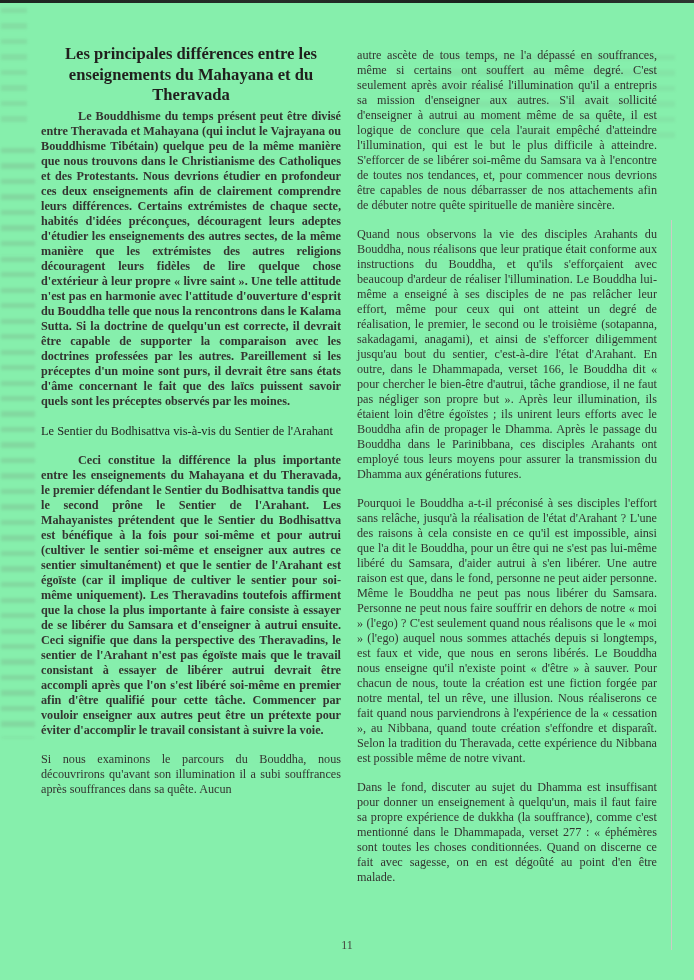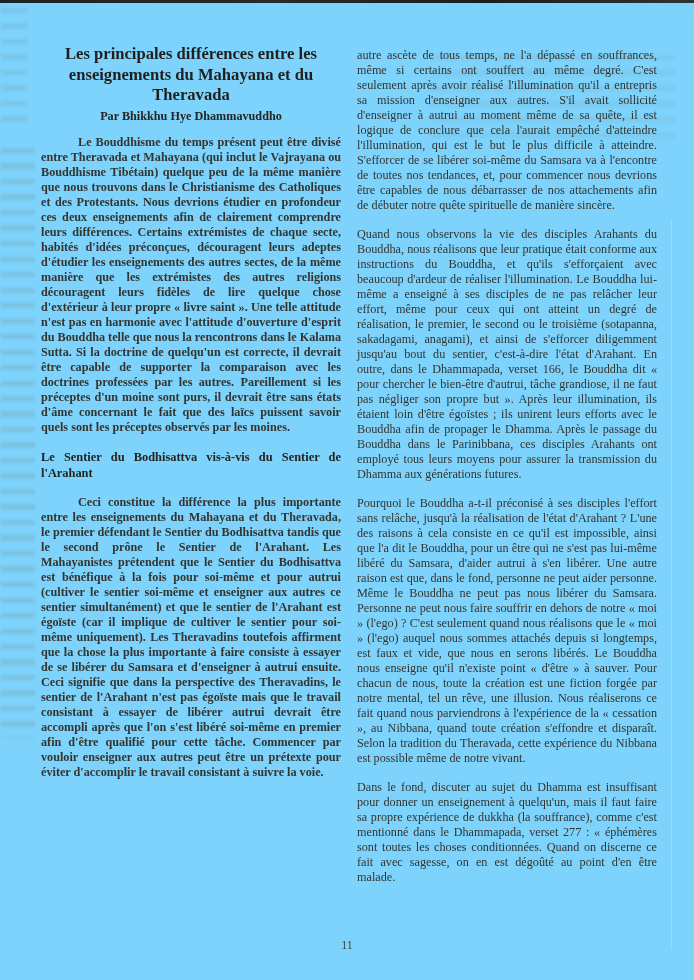--- a/index.html
+++ b/index.html
@@ -5,21 +5,21 @@
   html, body {
     margin: 0;
     padding: 0;
     background: #e8e8e6;
   }
   .page {
     position: relative;
     width: 694px;
     height: 980px;
     margin: 0 auto;
-    background: #7dd3fc;
+    background: #86efac;
     overflow: hidden;
     font-family: "Liberation Serif", "DejaVu Serif", serif;
   }
   .scan-top-edge {
     position: absolute;
     top: 0; left: 0;
     width: 100%;
     height: 3px;
     background: linear-gradient(to right, #141414 0%, #1d1d1d 40%, #101010 70%, #262626 100%);
     opacity: 0.92;
@@ -95,21 +95,21 @@
     margin: 0 0 14px 0;
     text-align: justify;
   }
   p.body.indent {
     text-indent: 37px;
     font-weight: bold;
   }
   .section-heading {
     margin: 0 0 14px 0;
     font-size: 12.4px;
-    font-weight: bold;
+    font-weight: normal;
     line-height: 16px;
     text-align: justify;
     color: #252422;
   }
   .page-number {
     position: absolute;
     left: 0;
     right: 0;
     top: 938px;
     text-align: center;
@@ -124,24 +124,24 @@
 <div class="page">
 
   <div class="scan-top-edge"></div>
   <div class="ghost ghost-left-upper"></div>
   <div class="ghost ghost-left"></div>
   <div class="ghost ghost-right-top"></div>
   <div class="scan-fold-line"></div>
 
   <div class="col col-left">
     <h1 class="title">Les principales différences entre les enseignements du Mahayana et du Theravada</h1>
-    <div class="author">Par Bhikkhu Hye Dhammavuddho</div>
     <p class="body indent">Le Bouddhisme du temps présent peut être divisé entre Theravada et Mahayana (qui inclut le Vajrayana ou Bouddhisme Tibétain) quelque peu de la même manière que nous trouvons dans le Christianisme des Catholiques et des Protestants. Nous devrions étudier en profondeur ces deux enseignements afin de clairement comprendre leurs différences. Certains extrémistes de chaque secte, habités d'idées préconçues, découragent leurs adeptes d'étudier les enseignements des autres sectes, de la même manière que les extrémistes des autres religions découragent leurs fidèles de lire quelque chose d'extérieur à leur propre « livre saint ». Une telle attitude n'est pas en harmonie avec l'attitude d'ouverture d'esprit du Bouddha telle que nous la rencontrons dans le Kalama Sutta. Si la doctrine de quelqu'un est correcte, il devrait être capable de supporter la comparaison avec les doctrines professées par les autres. Pareillement si les préceptes d'un moine sont purs, il devrait être sans états d'âme concernant le fait que des laïcs puissent savoir quels sont les préceptes observés par les moines.</p>
     <h2 class="section-heading">Le Sentier du Bodhisattva vis-à-vis du Sentier de l'Arahant</h2>
     <p class="body indent">Ceci constitue la différence la plus importante entre les enseignements du Mahayana et du Theravada, le premier défendant le Sentier du Bodhisattva tandis que le second prône le Sentier de l'Arahant. Les Mahayanistes prétendent que le Sentier du Bodhisattva est bénéfique à la fois pour soi-même et pour autrui (cultiver le sentier soi-même et enseigner aux autres ce sentier simultanément) et que le sentier de l'Arahant est égoïste (car il implique de cultiver le sentier pour soi-même uniquement). Les Theravadins toutefois affirment que la chose la plus importante à faire consiste à essayer de se libérer du Samsara et d'enseigner à autrui ensuite. Ceci signifie que dans la perspective des Theravadins, le sentier de l'Arahant n'est pas égoïste mais que le travail consistant à essayer de libérer autrui devrait être accompli après que l'on s'est libéré soi-même en premier afin d'être qualifié pour cette tâche. Commencer par vouloir enseigner aux autres peut être un prétexte pour éviter d'accomplir le travail consistant à suivre la voie.</p>
+    <p class="body">Si nous examinons le parcours du Bouddha, nous découvrirons qu'avant son illumination il a subi souffrances après souffrances dans sa quête. Aucun</p>
   </div>
 
   <div class="col col-right">
     <p class="body">autre ascète de tous temps, ne l'a dépassé en souffrances, même si certains ont souffert au même degré. C'est seulement après avoir réalisé l'illumination qu'il a entrepris sa mission d'enseigner aux autres. S'il avait sollicité d'enseigner à autrui au moment même de sa quête, il est logique de conclure que cela l'aurait empêché d'atteindre l'illumination, qui est le but le plus difficile à atteindre. S'efforcer de se libérer soi-même du Samsara va à l'encontre de toutes nos tendances, et, pour commencer nous devrions être capables de nous débarrasser de nos attachements afin de débuter notre quête spirituelle de manière sincère.</p>
     <p class="body">Quand nous observons la vie des disciples Arahants du Bouddha, nous réalisons que leur pratique était conforme aux instructions du Bouddha, et qu'ils s'efforçaient avec beaucoup d'ardeur de réaliser l'illumination. Le Bouddha lui-même a enseigné à ses disciples de ne pas relâcher leur effort, même pour ceux qui ont atteint un degré de réalisation, le premier, le second ou le troisième (sotapanna, sakadagami, anagami), et ainsi de s'efforcer diligemment jusqu'au bout du sentier, c'est-à-dire l'état d'Arahant. En outre, dans le Dhammapada, verset 166, le Bouddha dit « pour chercher le bien-être d'autrui, tâche grandiose, il ne faut pas négliger son propre but ». Après leur illumination, ils étaient loin d'être égoïstes ; ils unirent leurs efforts avec le Bouddha afin de propager le Dhamma. Après le passage du Bouddha dans le Parinibbana, ces disciples Arahants ont employé tous leurs moyens pour assurer la transmission du Dhamma aux générations futures.</p>
     <p class="body">Pourquoi le Bouddha a-t-il préconisé à ses disciples l'effort sans relâche, jusqu'à la réalisation de l'état d'Arahant ? L'une des raisons à cela consiste en ce qu'il est impossible, ainsi que l'a dit le Bouddha, pour un être qui ne s'est pas lui-même libéré du Samsara, d'aider autrui à s'en libérer. Une autre raison est que, dans le fond, personne ne peut aider personne. Même le Bouddha ne peut pas nous libérer du Samsara. Personne ne peut nous faire souffrir en dehors de notre « moi » (l'ego) ? C'est seulement quand nous réalisons que le « moi » (l'ego) auquel nous sommes attachés depuis si longtemps, est faux et vide, que nous en serons libérés. Le Bouddha nous enseigne qu'il n'existe point « d'être » à sauver. Pour chacun de nous, toute la création est une fiction forgée par notre mental, tel un rêve, une illusion. Nous réaliserons ce fait quand nous parviendrons à l'expérience de la « cessation », au Nibbana, quand toute création s'effondre et disparaît. Selon la tradition du Theravada, cette expérience du Nibbana est possible même de notre vivant.</p>
     <p class="body">Dans le fond, discuter au sujet du Dhamma est insuffisant pour donner un enseignement à quelqu'un, mais il faut faire sa propre expérience de dukkha (la souffrance), comme c'est mentionné dans le Dhammapada, verset 277 : « éphémères sont toutes les choses conditionnées. Quand on discerne ce fait avec sagesse, on en est dégoûté au point d'en être malade.</p>
   </div>
 
   <div class="page-number">11</div>

